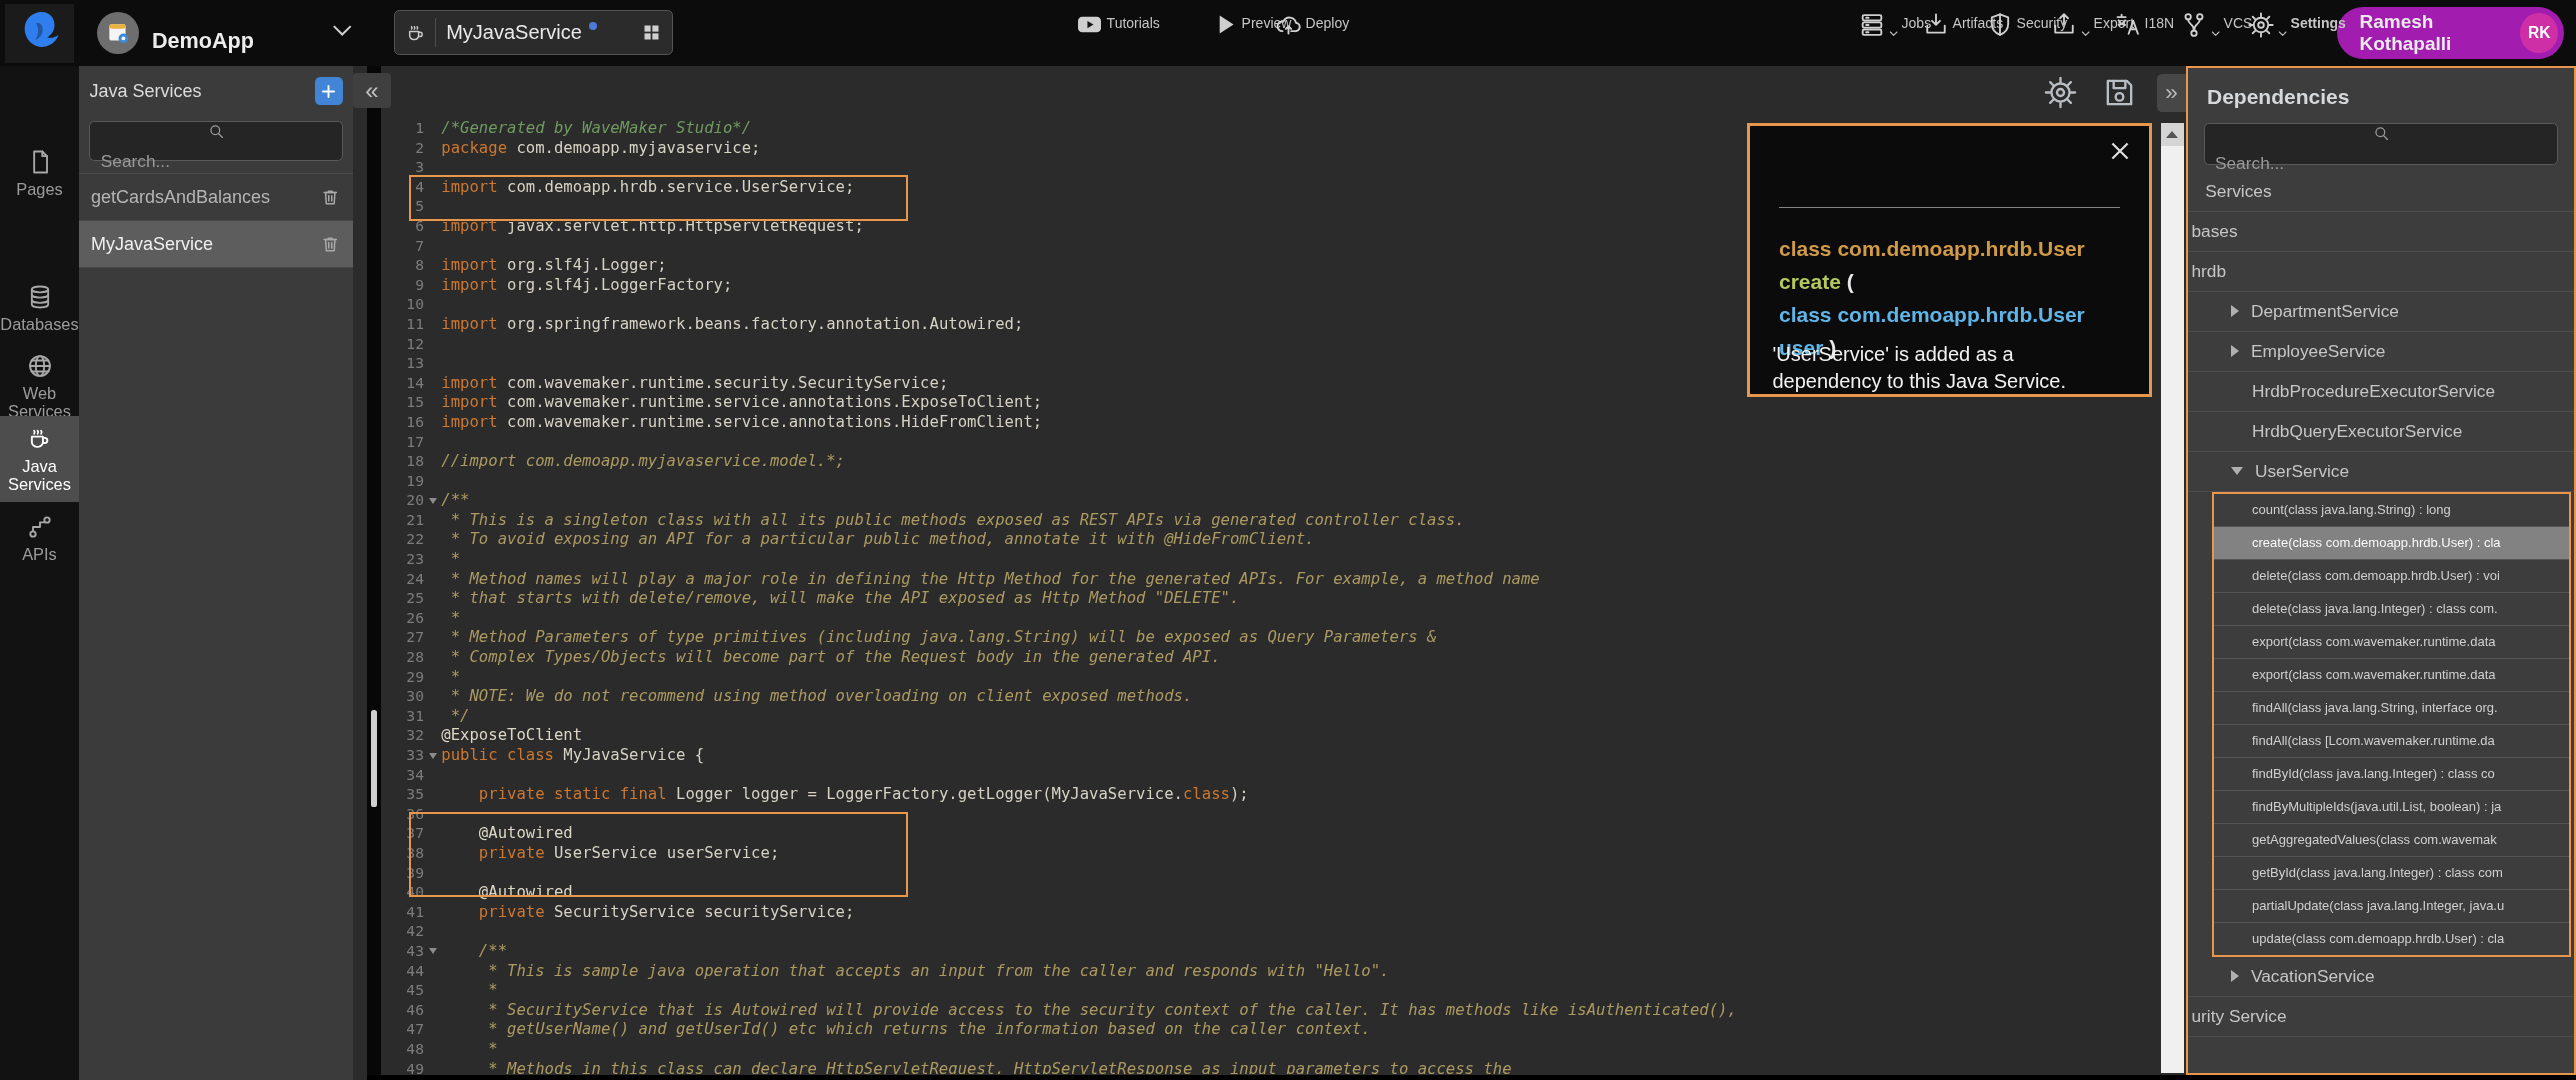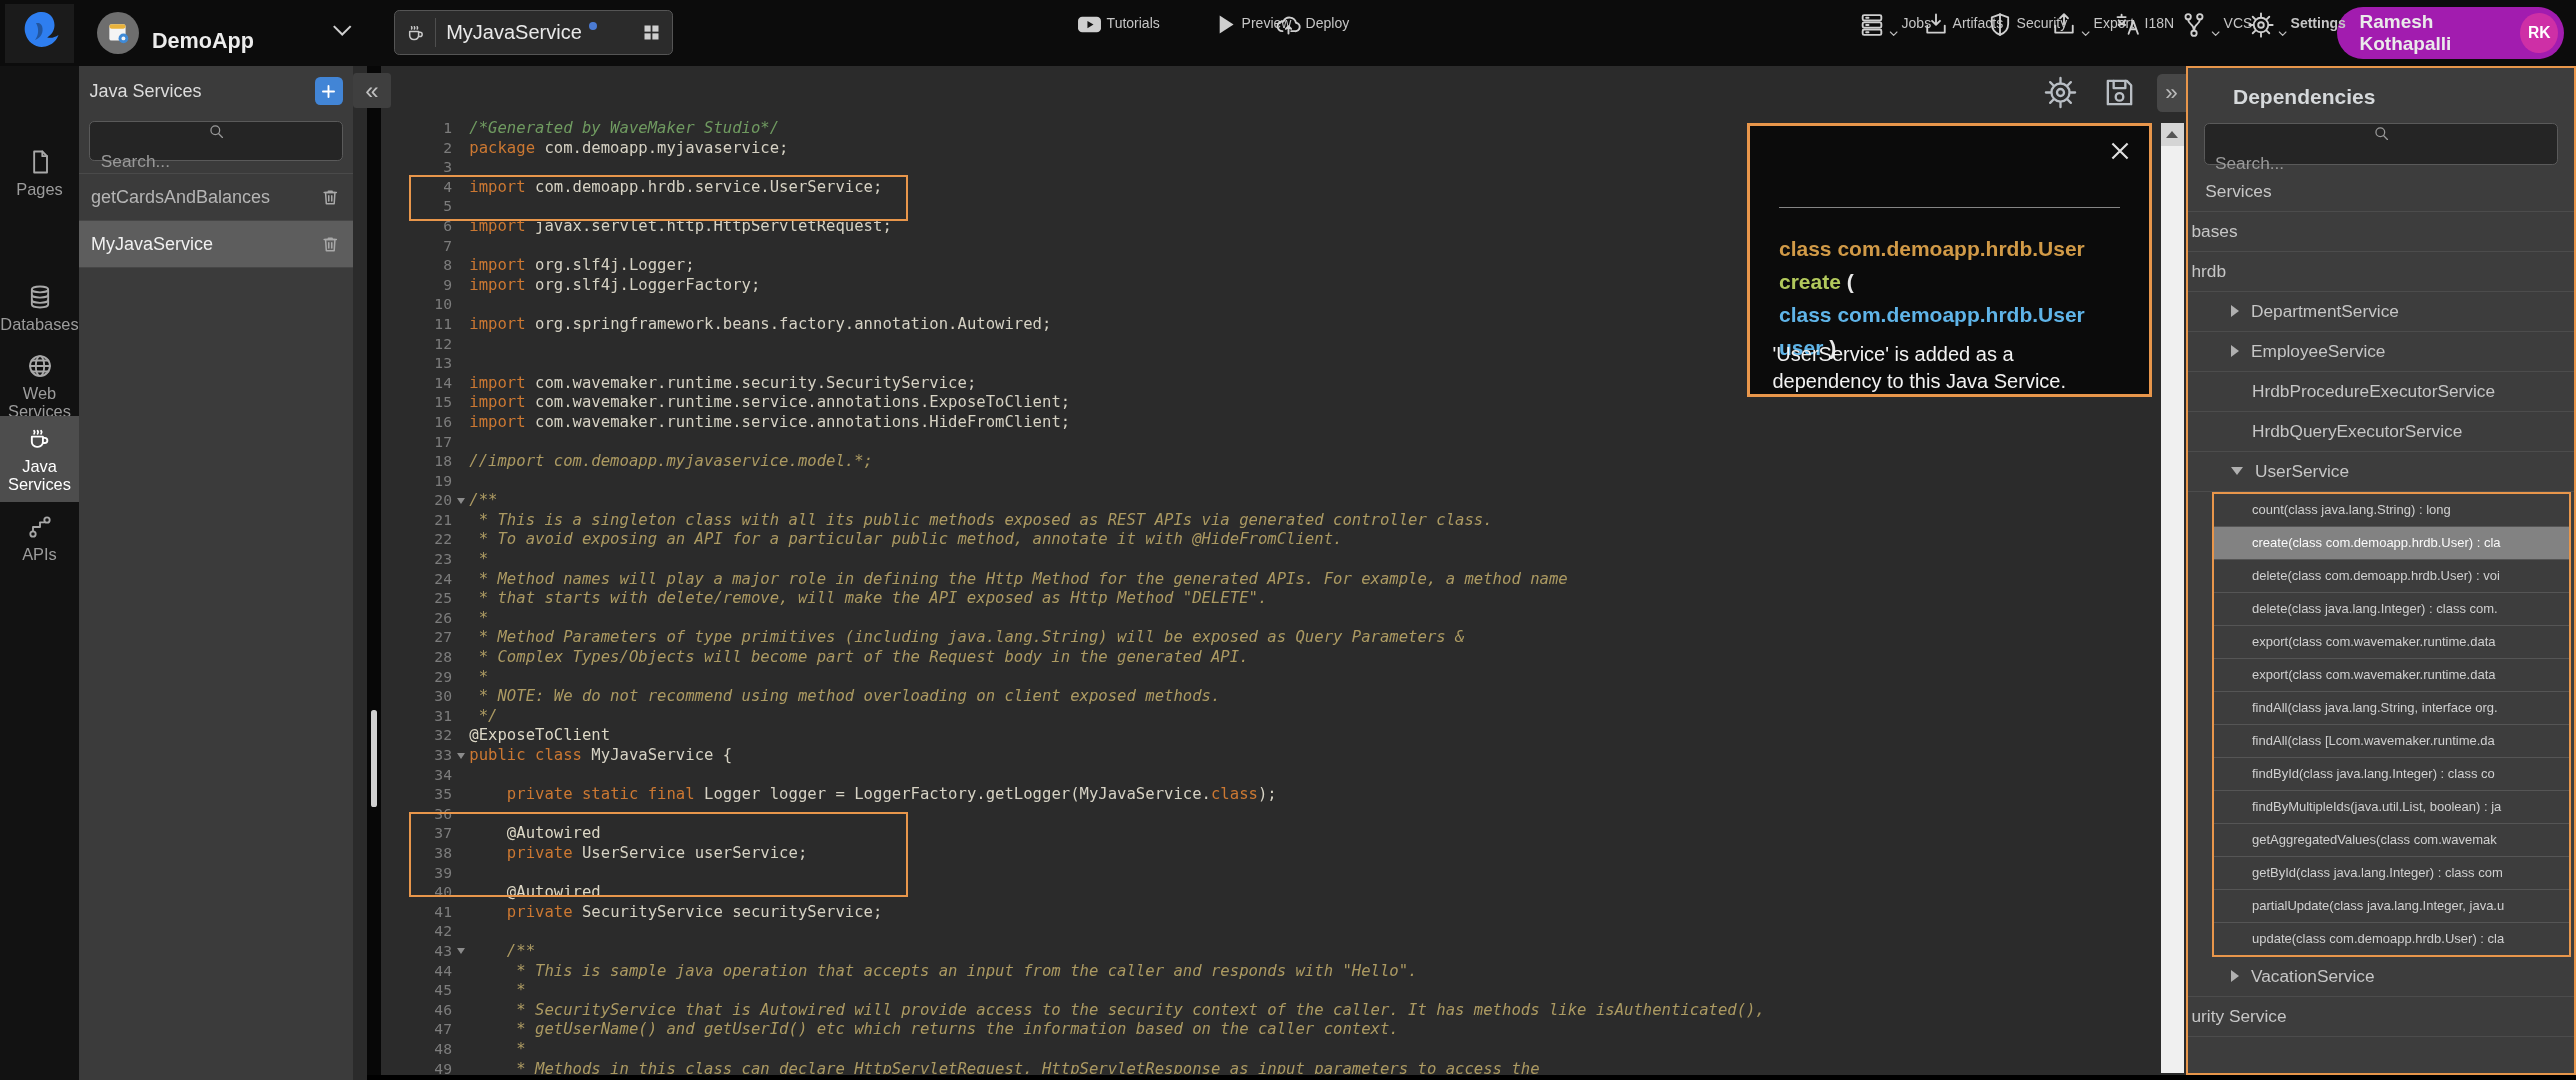--- a/index.html
+++ b/index.html
@@ -53,21 +53,21 @@
   .svc-row.selected{background:#5d5d5d;color:#f0f0f0;}
   .svc-row .ic{margin-left:auto;}
 
   
   .editor-edge{position:absolute;left:367px;top:66px;width:14px;height:1014px;background:#070707;z-index:6;}
   .edge-thumb{position:absolute;left:371px;top:710px;width:6px;height:97px;background:#cfcfcf;border-radius:2.6px;z-index:7;}
   .panel-collapse{position:absolute;left:353px;top:73px;width:38px;height:35px;background:#3f3f3f;border-radius:3.5px;
                   display:flex;align-items:center;justify-content:center;color:#c0c0c0;font-size:24px;z-index:8;}
   .editor{position:absolute;left:381px;top:66px;width:1805px;height:1008px;background:#2b2b2b;overflow:hidden;z-index:2;}
   .ed-tools{position:absolute;left:1662px;top:8.7px;display:flex;gap:24px;z-index:3;}
-  .code{position:absolute;left:0;top:52px;width:100%;margin-left:28px;}
+  .code{position:absolute;left:0;top:52px;width:100%;}
   .cl{height:19.6px;white-space:pre;font-family:"DejaVu Sans Mono","Liberation Mono",monospace;
       font-size:15.6px;line-height:19.6px;color:#d6d2c4;}
   .ln{display:inline-block;width:43px;text-align:right;color:#7c7c7c;font-size:14.7px;}
   .fold{display:inline-block;width:17.3px;text-align:center;}
   .tri-fold{display:inline-block;width:0;height:0;border-top:6px solid #8b8b8b;border-left:4.3px solid transparent;
             border-right:4.3px solid transparent;vertical-align:middle;}
   .tok-kw{color:#cc7832;}
   .tok-pl{color:#d6d2c4;}
   .tok-cm{color:#6f9a60;font-style:italic;}
   .tok-doc{color:#ac9a62;font-style:italic;}
@@ -90,21 +90,21 @@
   .ed-scroll-up{position:absolute;top:0;left:0;width:22.5px;height:22.5px;background:#d5d5d5;
                 display:flex;align-items:center;justify-content:center;}
   .tri-up{width:0;height:0;border-bottom:7.8px solid #555;border-left:6px solid transparent;border-right:6px solid transparent;}
   .deps-expand{position:absolute;left:2157px;top:74px;width:29px;height:38px;background:#474747;
                border-radius:5.2px 0 0 5.2px;display:flex;align-items:center;justify-content:center;
                color:#b9b9b9;font-size:22.5px;z-index:9;}
 
   
   .deps{position:absolute;left:2186px;top:66px;width:390px;height:1009px;background:#3d3d3d;
         border:2.6px solid #e8964b;box-sizing:border-box;z-index:11;overflow:hidden;}
-  .deps-title{padding:17.3px 0 1.7px 19px;font-size:21px;color:#d6d9db;font-weight:600;margin-left:26px;}
+  .deps-title{padding:17.3px 0 1.7px 19px;font-size:21px;color:#d6d9db;font-weight:600;}
   .deps .search-box{margin:12px 15.6px 7px;height:42px;}
   .dep-row{height:39px;display:flex;align-items:center;border-bottom:0.9px solid #4c4c4c;color:#c6c6c6;
            font-size:17.3px;white-space:nowrap;overflow:hidden;}
   .ind0{padding-left:3.5px;} .ind1{padding-left:17.3px;} .ind2{padding-left:43px;}
   .tri-r{width:0;height:0;border-left:8.7px solid #b0b0b0;border-top:6px solid transparent;
          border-bottom:6px solid transparent;margin-right:12px;flex:0 0 auto;}
   .tri-d{width:0;height:0;border-top:8.7px solid #b0b0b0;border-left:6px solid transparent;
          border-right:6px solid transparent;margin-right:12px;flex:0 0 auto;}
   .tri-sp{width:21px;flex:0 0 auto;}
   .methods-box{border:2.6px solid #e8964b;margin:0 3.5px 0 24px;}

